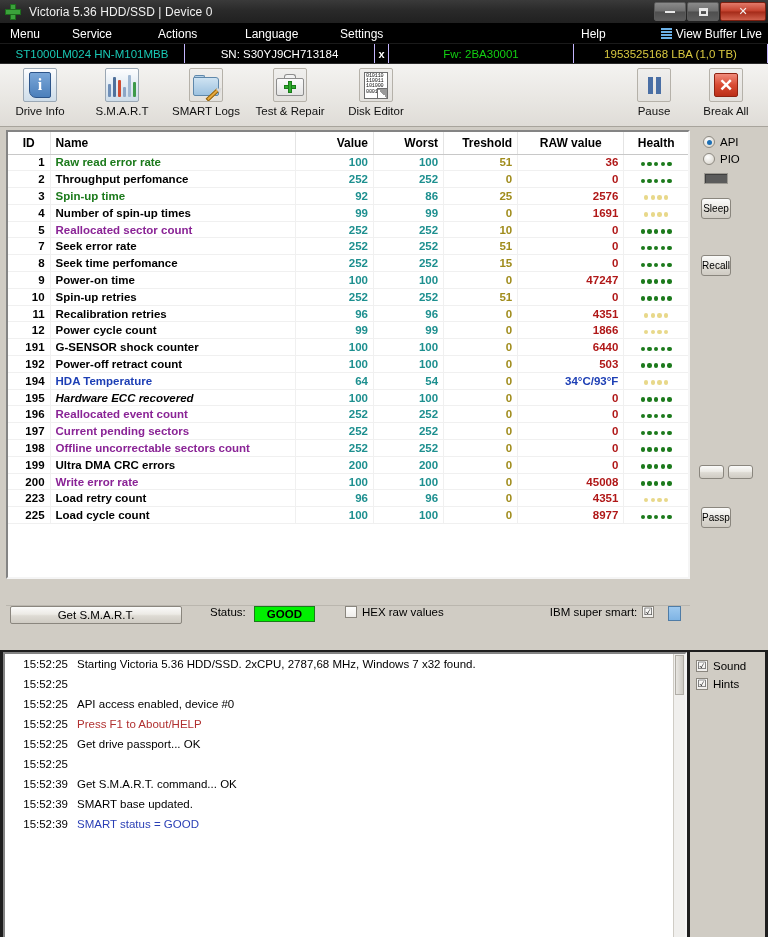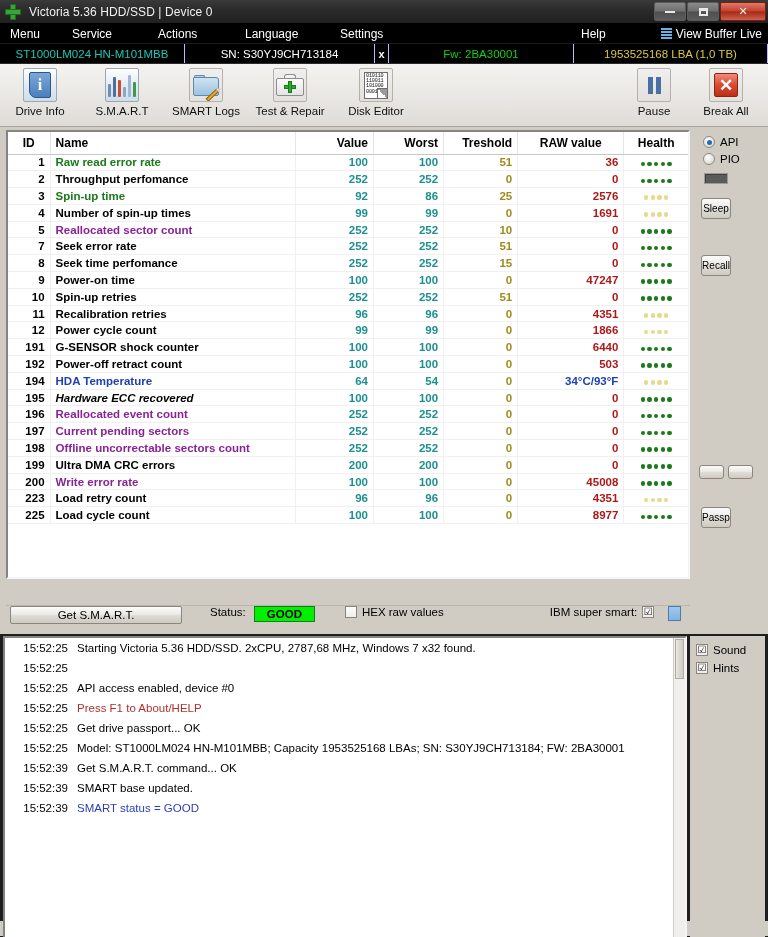--- a/index.html
+++ b/index.html
@@ -338,21 +338,21 @@
     font-size: 10px; color: #222; line-height: 1;
   }
   #blue-square {
     width: 13px; height: 15px;
     background: linear-gradient(to bottom, #9ec9ef 0%, #7fb4e4 100%);
     border: 1px solid #4f7ca6;
   }
 
   
   #log-wrap {
-    position: absolute; left: 0; bottom: 16px;
+    position: absolute; left: 0; bottom: 0;
     width: 768px; height: 287px;
     background: #1e1e1e;
     padding: 2px 3px 3px 3px;
   }
   #log-panel {
     position: relative; float: left;
     width: 684px; height: 313px;
     background: #fff;
     border: 2px solid;
     border-color: #848484 #f5f5f5 #f5f5f5 #848484;
@@ -902,21 +902,20 @@
           <div class="log-row">
             <span class="log-time">15:52:25</span>
             <span class="log-msg" style="color: rgb(176, 48, 48);">Press F1 to About/HELP</span>
           </div>
           <div class="log-row">
             <span class="log-time">15:52:25</span>
             <span class="log-msg" style="color: rgb(0, 0, 0);">Get drive passport... OK</span>
           </div>
           <div class="log-row">
             <span class="log-time">15:52:25</span>
-            <span class="log-msg" style="color: rgb(0, 0, 0);">Model: ST1000LM024 HN-M101MBB; Capacity 1953525168 LBAs; SN: S30YJ9CH713184; FW: 2BA30001</span>
           </div>
           <div class="log-row">
             <span class="log-time">15:52:39</span>
             <span class="log-msg" style="color: rgb(0, 0, 0);">Get S.M.A.R.T. command... OK</span>
           </div>
           <div class="log-row">
             <span class="log-time">15:52:39</span>
             <span class="log-msg" style="color: rgb(0, 0, 0);">SMART base updated.</span>
           </div>
           <div class="log-row">

